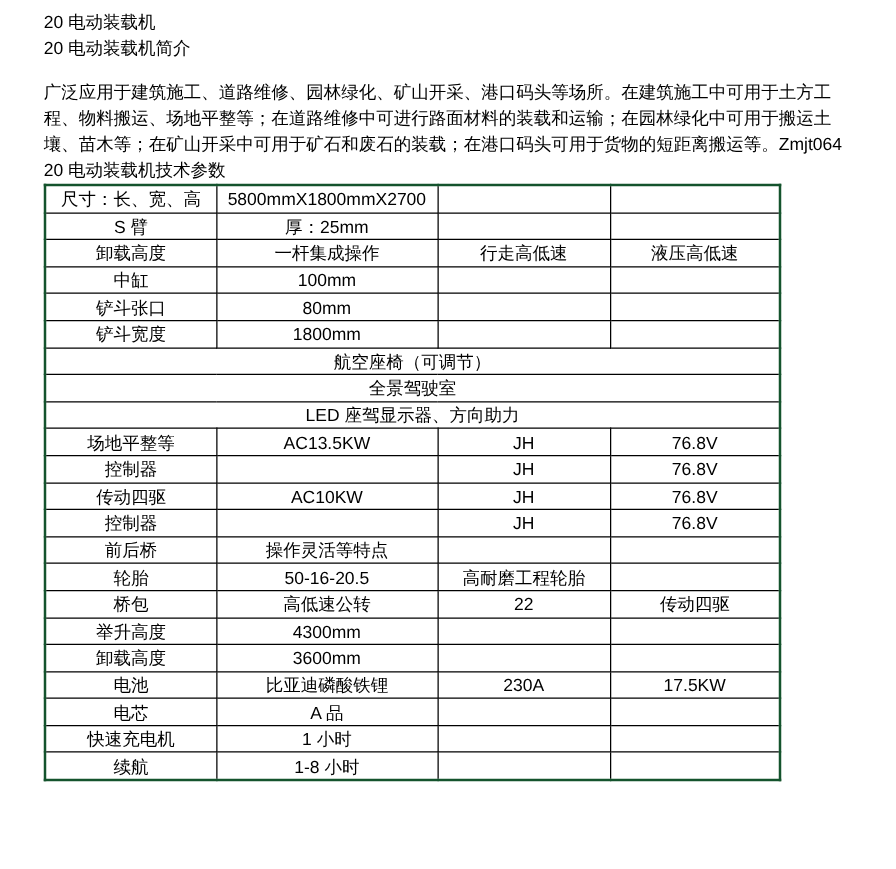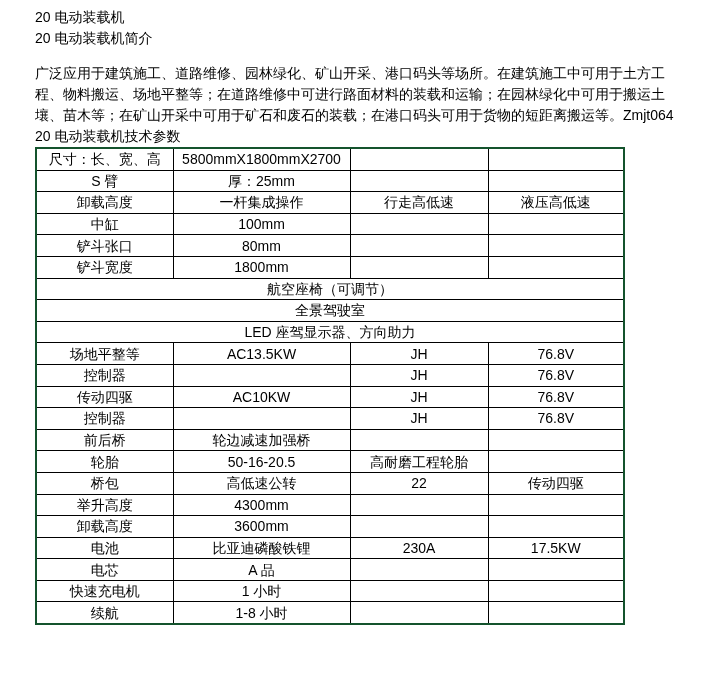--- a/index.html
+++ b/index.html
@@ -118,21 +118,21 @@
           <td>76.8V</td>
         </tr>
         <tr>
           <td>控制器</td>
           <td></td>
           <td>JH</td>
           <td>76.8V</td>
         </tr>
         <tr>
           <td>前后桥</td>
-          <td>轮边减速加强桥</td>
+          <td>操作灵活等特点</td>
           <td></td>
           <td></td>
         </tr>
         <tr>
           <td>轮胎</td>
           <td>50-16-20.5</td>
           <td>高耐磨工程轮胎</td>
           <td></td>
         </tr>
         <tr>

